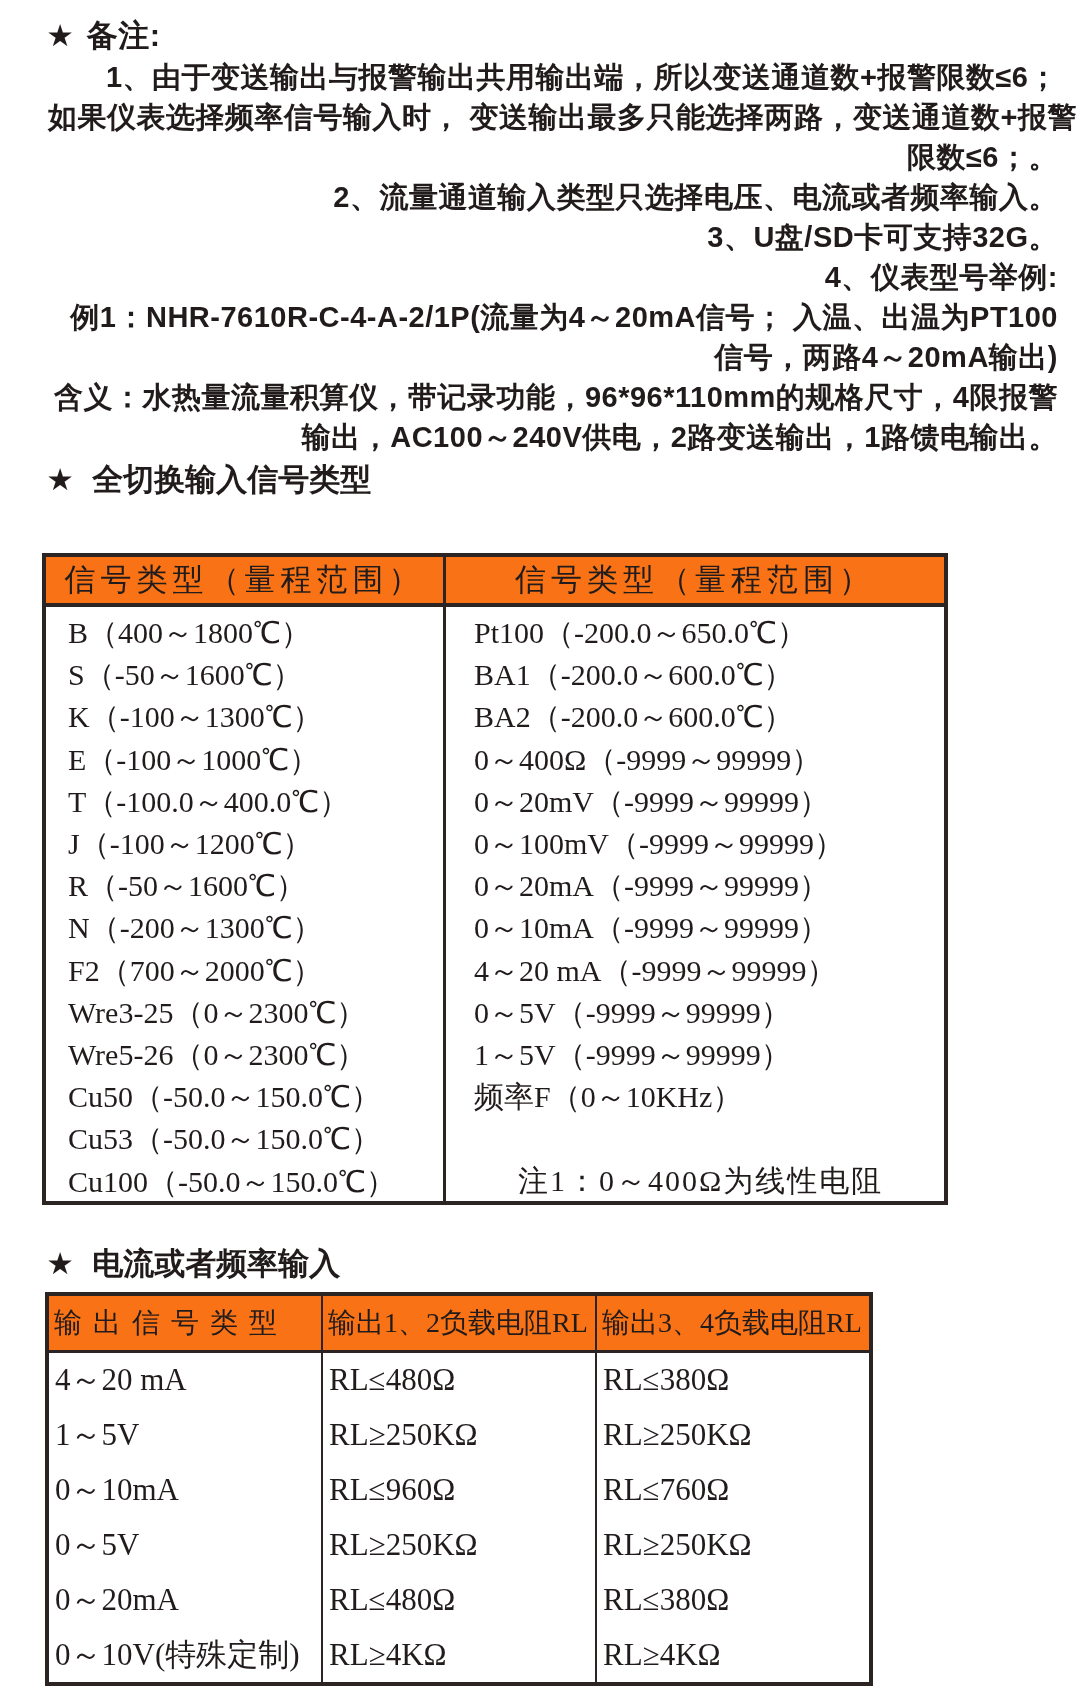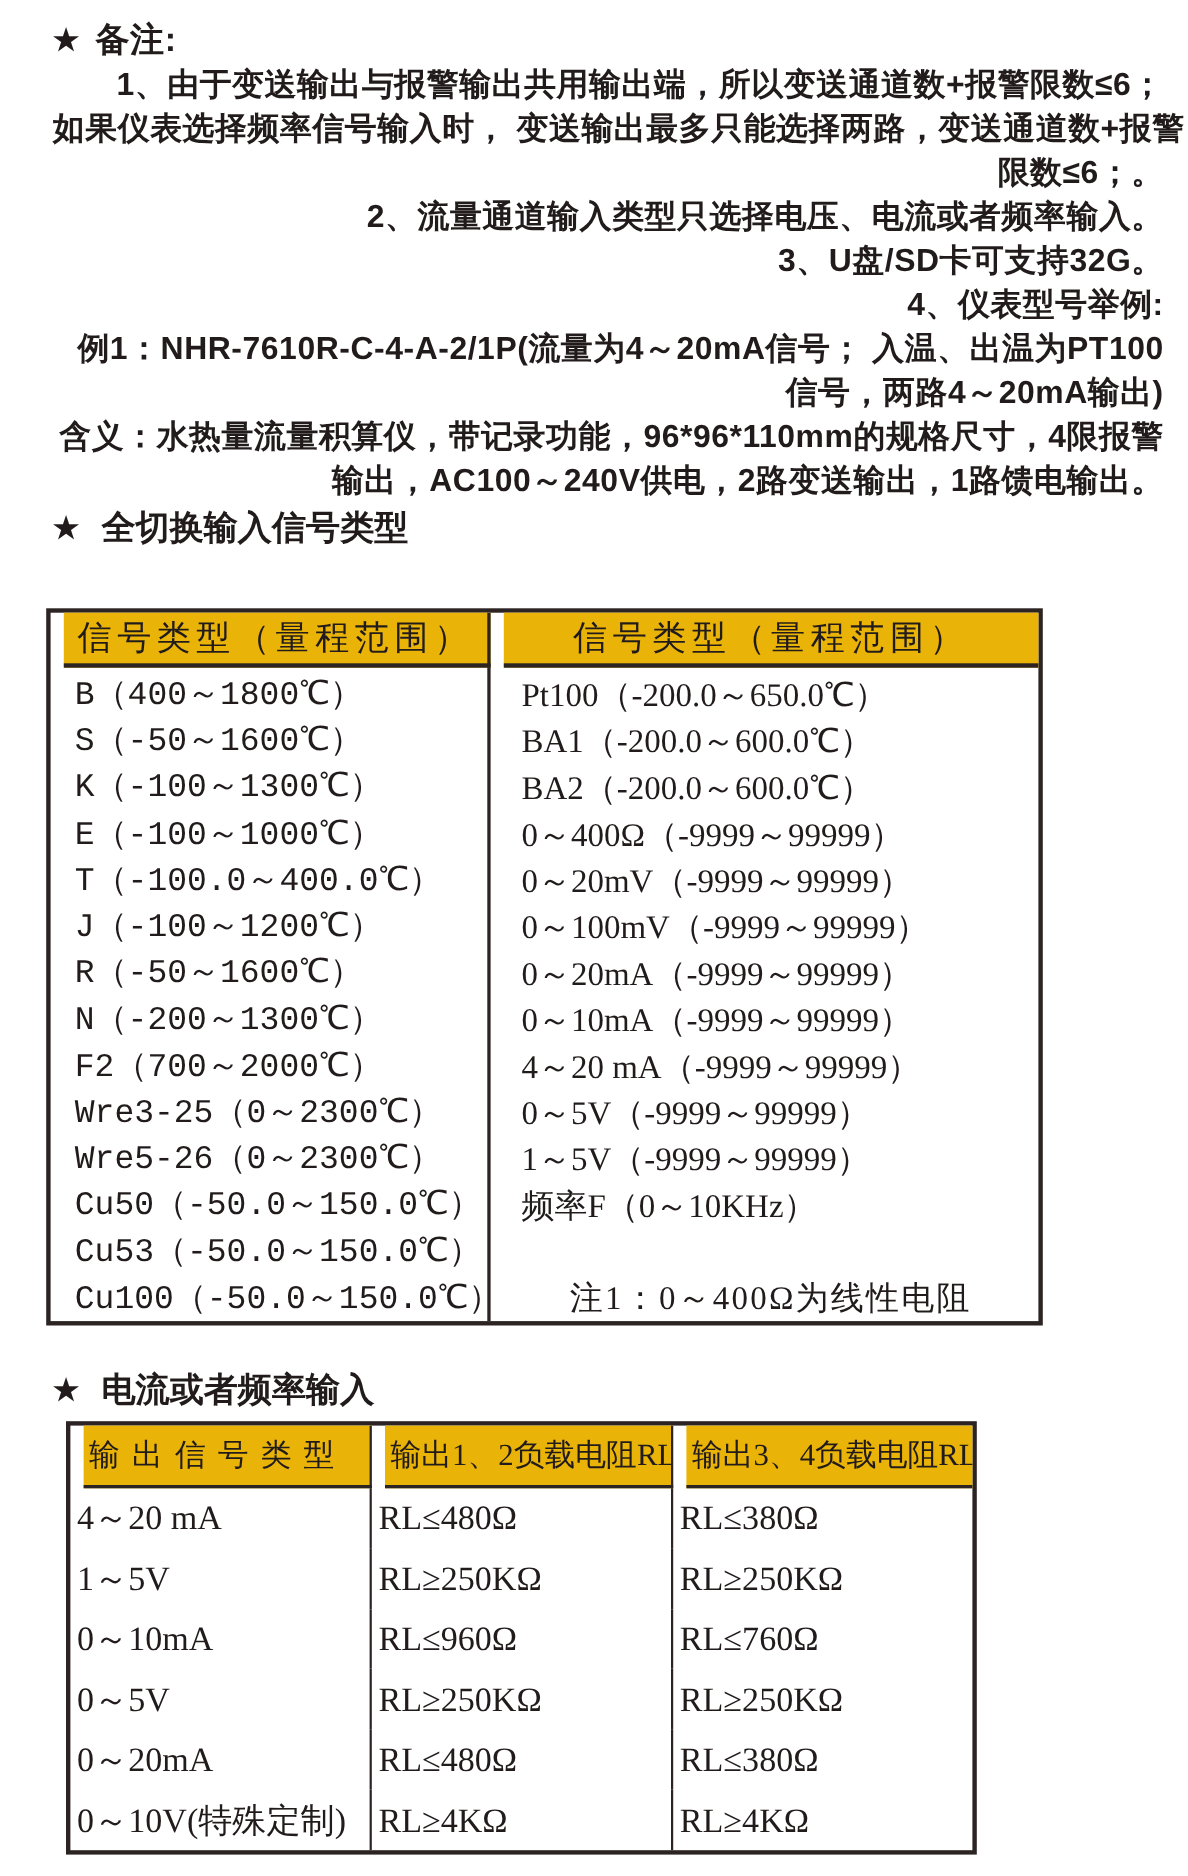--- a/index.html
+++ b/index.html
@@ -48,27 +48,26 @@
 
   
   .spec-table {
     position: absolute;
     box-sizing: border-box;
     border: 4px solid #2b2422;
     font-family: "Liberation Serif", serif;
     color: #211c1b;
   }
   .hcell {
-    background: #eab308;
+    background: #f97316;
     box-sizing: border-box;
     display: flex;
     align-items: center;
     overflow: hidden;
     white-space: nowrap;
-    margin-left: 12px;
   }
 
   
   #input-table {
     left: 42px;
     top: 553px;
     width: 906px;
     height: 652px;
     display: grid;
     grid-template-columns: 400px 1fr;
@@ -82,27 +81,27 @@
   }
   #input-table .hcell.first { border-right: 3px solid #2b2422; }
   #input-table .bcell {
     box-sizing: border-box;
     padding: 5px 0 0 22px;
     font-size: 30px;
     line-height: 42.2px;
     overflow: hidden;
     white-space: nowrap;
   }
-  #input-table .bcell.first { border-right: 3px solid #2b2422; font-family: Liberation Mono, monospace; }
+  #input-table .bcell.first { border-right: 3px solid #2b2422; }
   #input-table .bcell.second { padding-left: 28px; }
   .table-note { margin-top: 42px; letter-spacing: 2px; margin-left: 44px; }
 
   
   #output-table {
-    left: 60px;
+    left: 45px;
     top: 1292px;
     width: 828px;
     height: 394px;
     display: grid;
     grid-template-columns: 274px 274px 1fr;
     grid-template-rows: 57px repeat(6, 1fr);
   }
   #output-table .hcell {
     border-bottom: 3px solid #2b2422;
     font-size: 28px;

